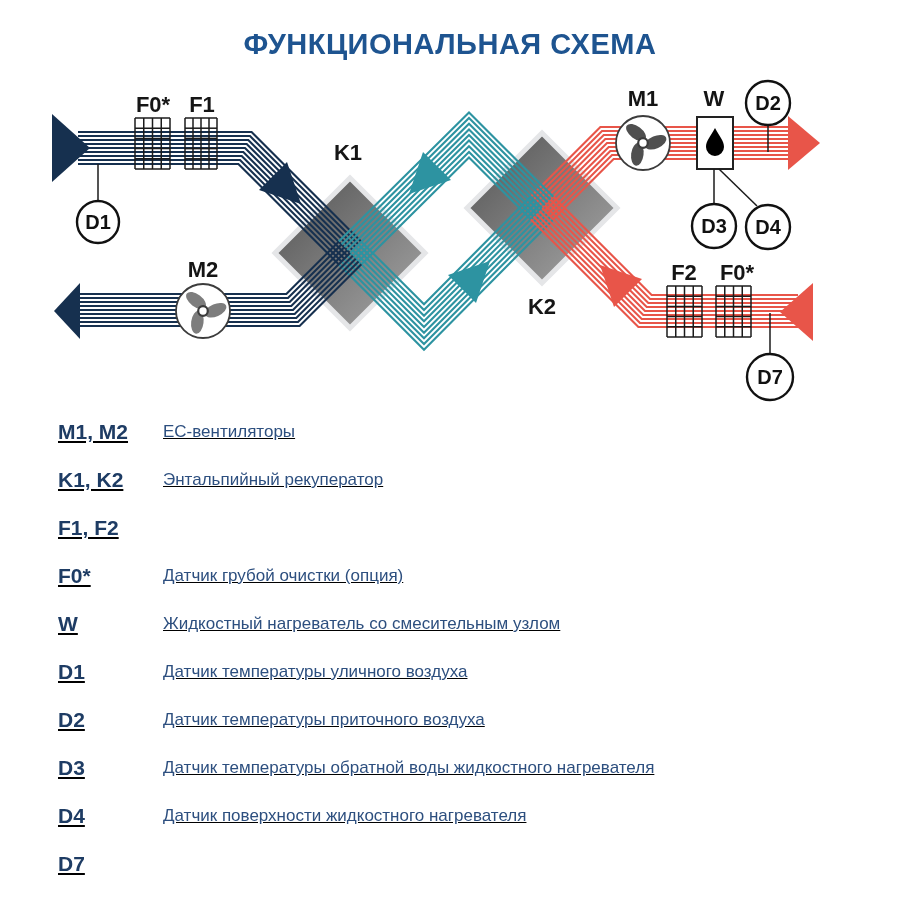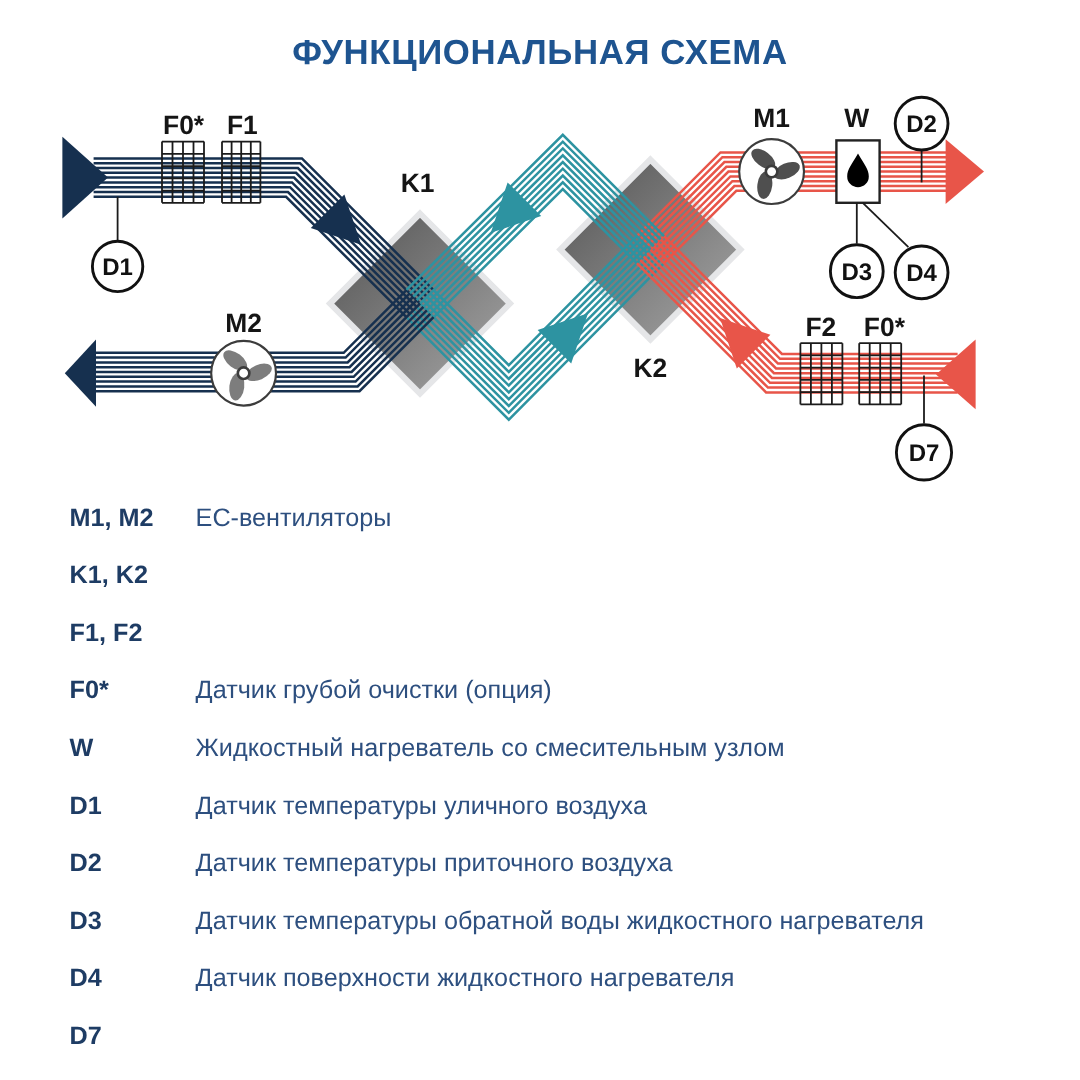--- a/index.html
+++ b/index.html
@@ -8,24 +8,24 @@
   #title{position:absolute;top:28px;left:0;width:900px;text-align:center;
          font-size:29px;font-weight:700;letter-spacing:.5px;color:var(--title,#1e5490);}
   #diagram{position:absolute;top:0;left:0;}
   .stripe{fill:none;stroke-width:2.1;stroke-linecap:butt;}
   .grid-line{stroke:#1b1b1b;stroke-width:1.5;}
   .comp-label{font-size:22px;font-weight:600;fill:#151515;text-anchor:middle;}
   .sensor-circle{fill:#ffffff;stroke:#111111;stroke-width:2.4;}
   .sensor-text{font-size:20px;font-weight:700;fill:#111111;text-anchor:middle;}
   .connector{stroke:#1b1b1b;stroke-width:1.5;fill:none;}
   .fan-circle{fill:#ffffff;stroke:#3c3c3c;stroke-width:1.8;}
-  #legend{position:absolute;top:408px;left:58px;width:800px;}
+  #legend{position:absolute;top:408px;left:58px;width:800px;text-decoration:underline;}
   .legend-row{display:flex;align-items:center;height:48px;}
   .lg-label{flex:0 0 105px;font-size:21px;font-weight:700;color:var(--label,#1e3c64);}
-  .lg-desc{flex:1;font-size:21px;font-weight:400;color:var(--desc,#2d4f7f);}
+  .lg-desc{flex:1;font-size:17px;font-weight:400;color:var(--desc,#2d4f7f);}
 </style>
 </head>
 <body>
 
 <div id="stage">
 
   <div id="title">ФУНКЦИОНАЛЬНАЯ СХЕМА</div>
 
   <svg id="diagram" width="900" height="420" viewBox="0 0 900 420">
     <defs>
@@ -246,20 +246,21 @@
     <text class="comp-label" x="714" y="106">W</text>
   </svg>
 
   <div id="legend">
       <div class="legend-row">
         <span class="lg-label">M1, M2</span>
         <span class="lg-desc">ЕС-вентиляторы</span>
       </div>
       <div class="legend-row">
         <span class="lg-label">K1, K2</span>
+        <span class="lg-desc">Энтальпийный рекуператор</span>
       </div>
       <div class="legend-row">
         <span class="lg-label">F1, F2</span>
       </div>
       <div class="legend-row">
         <span class="lg-label">F0*</span>
         <span class="lg-desc">Датчик грубой очистки (опция)</span>
       </div>
       <div class="legend-row">
         <span class="lg-label">W</span>

